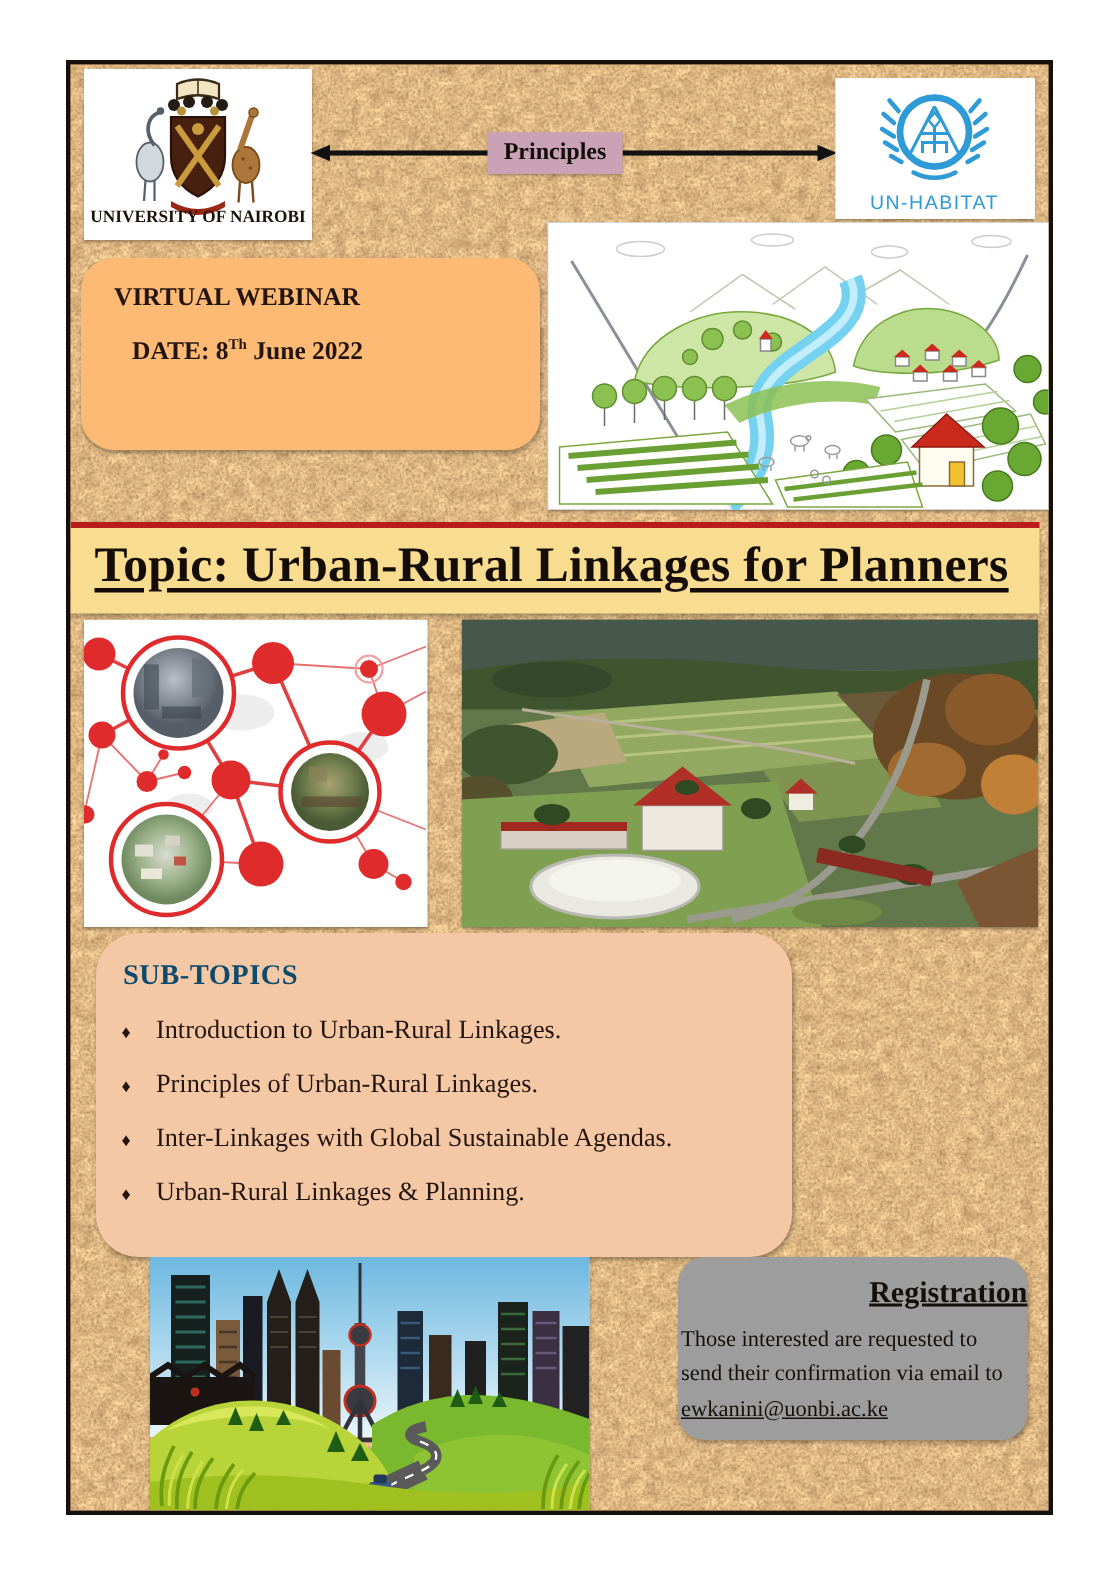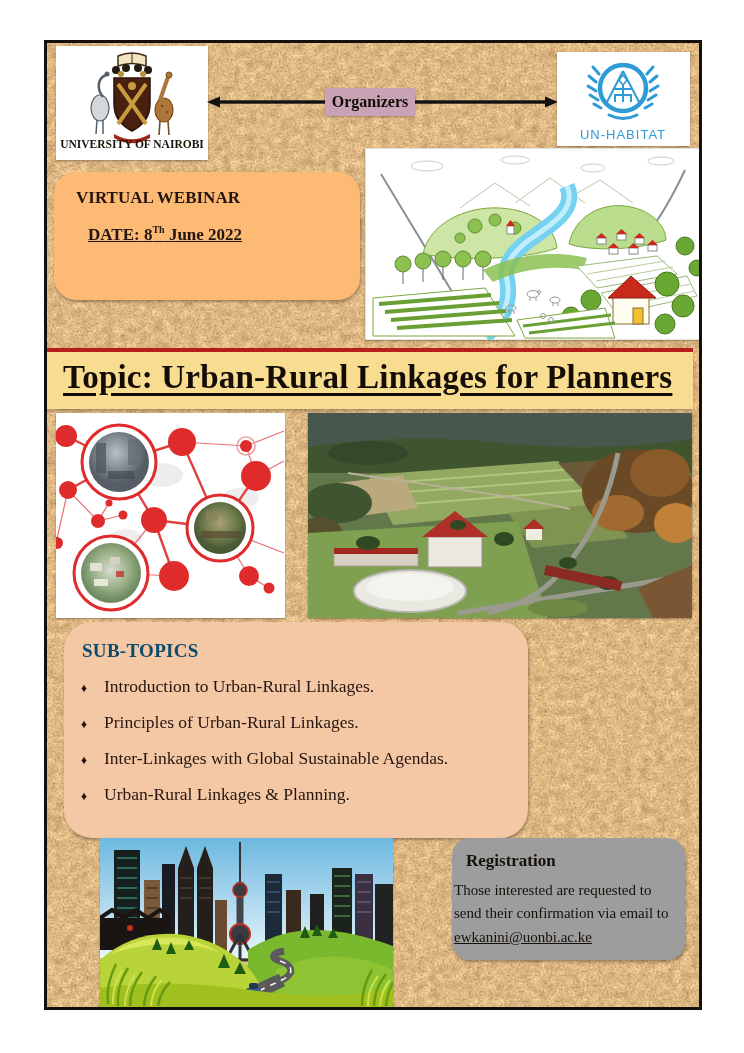--- a/index.html
+++ b/index.html
@@ -20,21 +20,21 @@
   .arrow{height:14px;}
   .arrow-left{left:159px;top:52px;width:120px;}
   .arrow-right{left:368px;top:52px;width:144px;}
 
   
   .webinar-box{left:7px;top:129px;width:306px;height:128px;background:#fdba74;
                border-radius:22px;color:#241510;font-weight:bold;font-size:17px;
                box-shadow:1px 2px 3px rgba(0,0,0,.30);}
   .webinar-box p{margin:0 0 16px 0;}
   .webinar-box .l1{padding:16px 0 0 22px;}
-  .webinar-box .l2,.webinar-box .l3{padding-left:34px;text-decoration:underline;}
+  .webinar-box .l2,.webinar-box .l3{padding-left:34px;}
   .webinar-box sup{font-size:10px;}
 
   
   .pic{box-shadow:0 1px 2px rgba(0,0,0,.35);}
   .rural{left:318px;top:105px;width:335px;height:192px;}
   .network{left:9px;top:370px;width:229px;height:205px;}
   .aerial{left:261px;top:370px;width:384px;height:205px;}
   .city{left:53px;top:795px;width:293px;height:169px;}
   .pic svg{display:block;}
 
@@ -48,21 +48,21 @@
   .subtopics{left:17px;top:579px;width:464px;height:216px;background:#f5c8a5;
              border-radius:28px;color:#241510;box-shadow:1px 2px 3px rgba(0,0,0,.30);}
   .subtopics h2{margin:0;padding:18px 0 0 18px;font-size:19px;letter-spacing:.3px;color:#0c4a6e;}
   .subtopics ul{list-style:none;margin:14px 0 0 0;padding:0;}
   .subtopics li{display:flex;align-items:baseline;height:36px;font-size:17.5px;}
   .subtopics .bullet{width:40px;text-align:center;font-size:12px;flex:0 0 40px;}
 
   
   .registration{left:405px;top:795px;width:233px;height:122px;background:#9d9d9d;
                 border-radius:18px;color:#16100b;box-shadow:1px 2px 3px rgba(0,0,0,.30);}
-  .registration h3{margin:0;padding:13px 0 0 14px;font-size:17px;}
+  .registration h3{margin:0;padding:13px 0 0 14px;font-size:20px;text-decoration:underline;text-align:right;}
   .registration .body{margin:8px 14px 0 2px;font-size:15px;line-height:1.55;}
   .registration a{color:#16100b;text-decoration:underline;}
 </style>
 </head>
 <body>
 
 <div class="page">
 <div class="poster">
 
   <svg class="cork" width="652" height="964">
@@ -125,21 +125,21 @@
       <path d="M58 88 C70 95 82 95 94 88 L94 92 C82 99 70 99 58 92 Z" fill="#9c2716"></path>
       <text x="76" y="102" text-anchor="middle" font-size="11.5" font-weight="bold" fill="#1a1208" font-family="Liberation Serif, serif">UNIVERSITY OF NAIROBI</text>
     </svg>
   </div>
 
   <svg class="abs arrow arrow-left" viewBox="0 0 120 14">
     <polygon points="1,7 14,1.5 14,12.5" fill="#121212"></polygon>
     <rect x="12" y="5.3" width="108" height="3.4" fill="#121212"></rect>
   </svg>
 
-  <div class="abs org-box">Organizers</div>
+  <div class="abs org-box">Principles</div>
 
   <svg class="abs arrow arrow-right" viewBox="0 0 144 14">
     <rect x="0" y="5.3" width="132" height="3.4" fill="#121212"></rect>
     <polygon points="143,7 130,1.5 130,12.5" fill="#121212"></polygon>
   </svg>
 
   <div class="abs logo-box un-box">
     <svg width="133" height="94" viewBox="0 0 133 94">
       <rect width="133" height="94" fill="#ffffff"></rect>
       <g stroke="#2e9bd6" fill="none">

